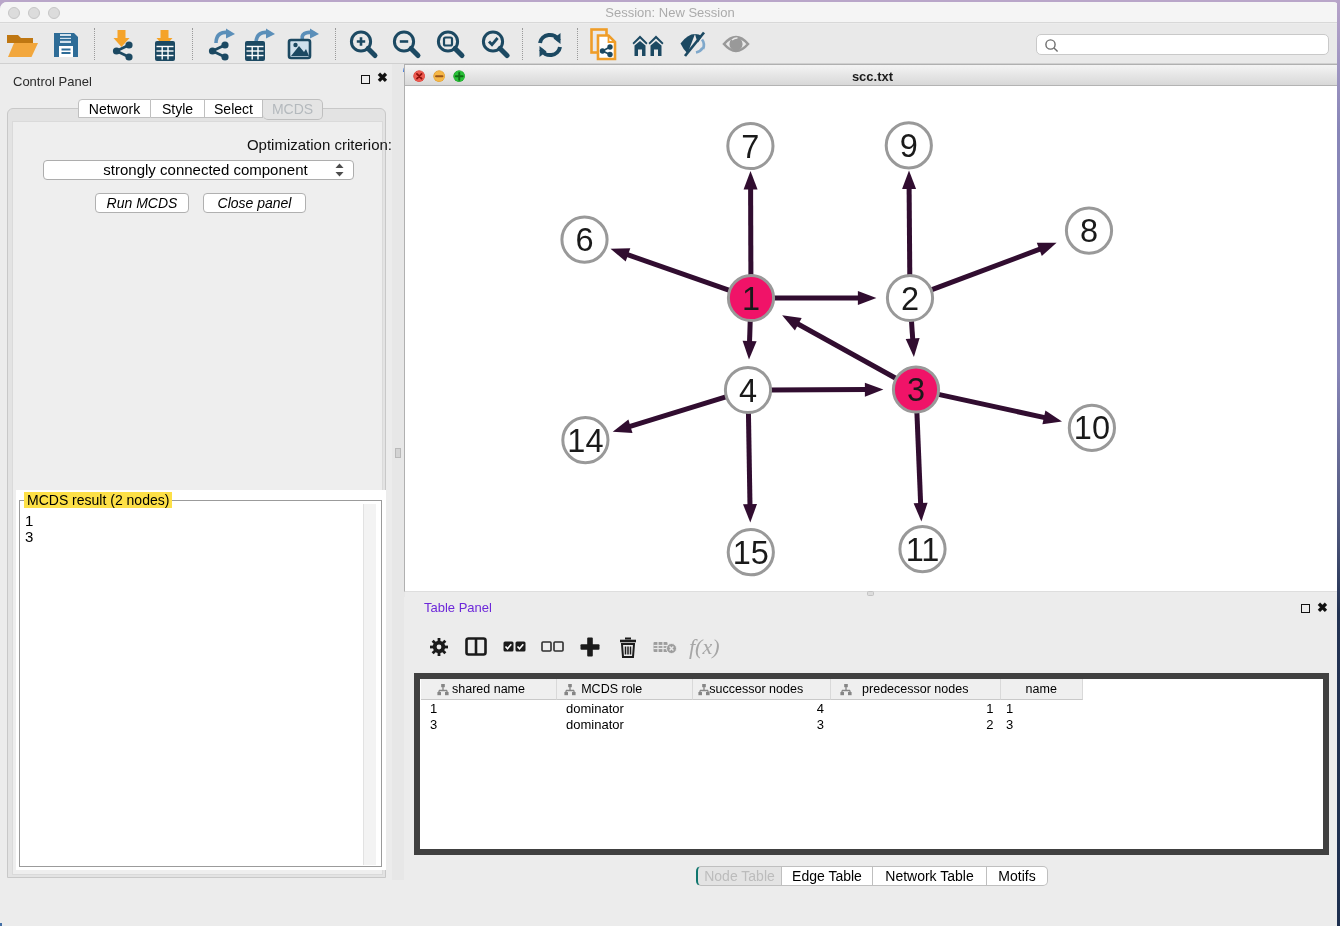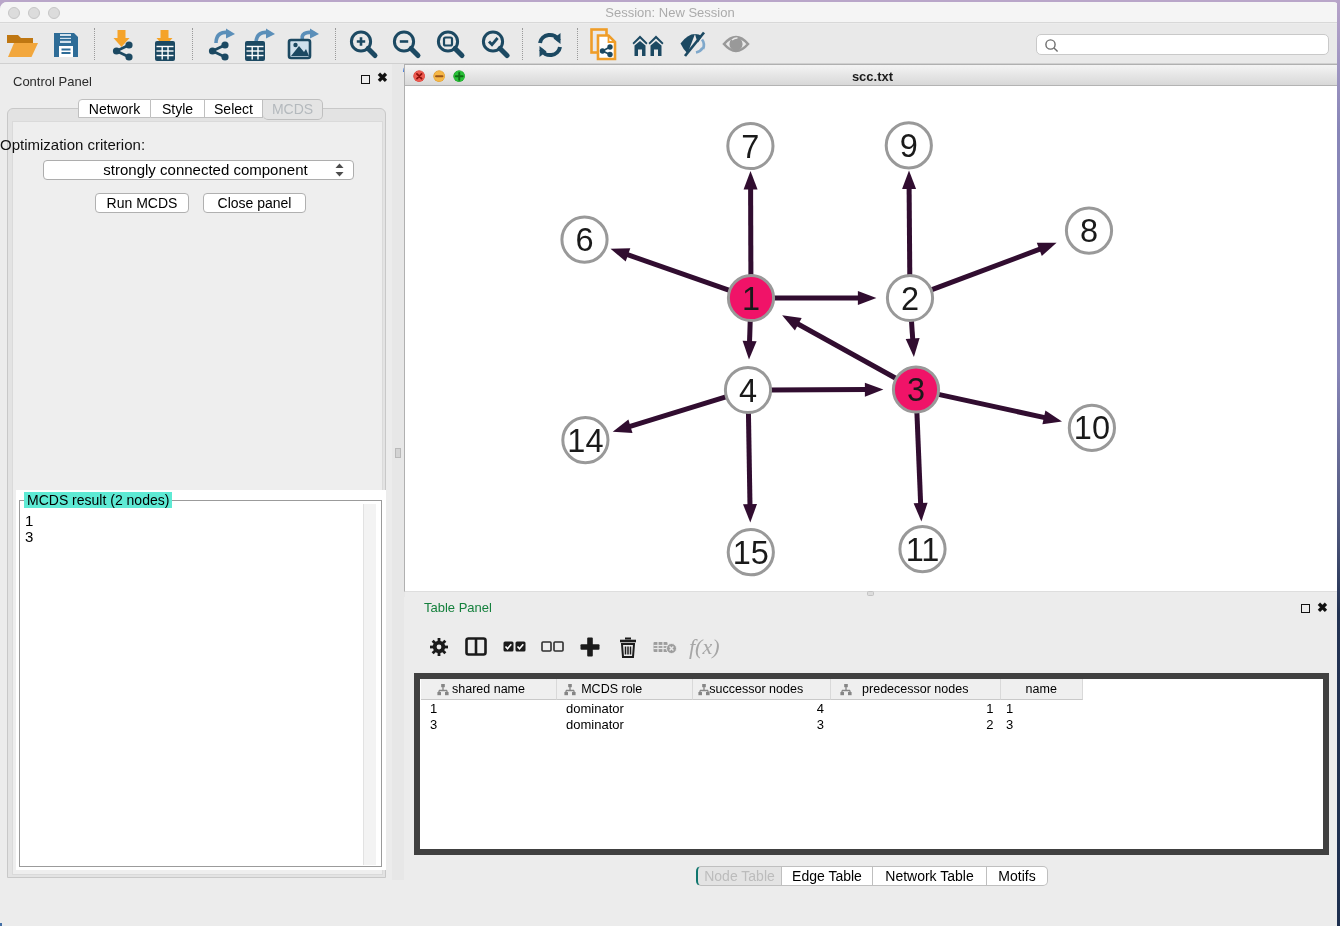--- a/index.html
+++ b/index.html
@@ -32,31 +32,31 @@
 .tabrow { position:absolute; display:flex; z-index:3; }
 .tab { font-size:14px; color:#000; background:#fff; border:1px solid #bfbfbf;
   border-left:none; text-align:center; height:19px; line-height:18px; }
 .tab.first { border-left:1px solid #bfbfbf; border-radius:4px 0 0 0; }
 .tab.last  { border-radius:0 5px 5px 5px; height:21px; }
 .tab.sel { background:#e4e4e4; color:#b4b9bd; }
 #cp-box { position:absolute; left:7px; top:44px; width:379px; height:770px;
   background:#e3e3e3; border:1px solid #c8c8c8; border-radius:6px 6px 0 0; }
 #cp-inner { position:absolute; left:4px; top:12px; width:371px; height:754px;
   background:#eeeeee; border:1px solid #dadada; }
-#opt-label { position:absolute; left:0; top:72px; width:100%; text-align:left;
+#opt-label { position:absolute; left:0; top:72px; width:100%; text-align:right;
   font-size:15px; color:#111; }
 #dropdown { position:absolute; left:43px; top:96px; width:311px; height:20px;
   background:#fff; border:1px solid #adadad; border-radius:4px; font-size:15px;
   color:#000; line-height:18px; padding-left:14px;text-align:center; }
 .btn { position:absolute; height:20px; background:#fff; border:1px solid #b0b0b0;
-  border-radius:4px; font-size:14px; color:#000; text-align:center; line-height:18px; }
+  border-radius:4px; font-size:14px; color:#000; text-align:center; line-height:18px;font-style:italic; }
 #mcds-white { position:absolute; left:16px; top:426px; width:370px; height:380px; background:#fff; }
 #mcds-field { position:absolute; left:3px; top:10px; width:363px; height:367px;
   border:1px solid #9b9b9b; }
-#mcds-legend { position:absolute; left:4px; top:-9px; background:#5eead4; font-size:14px;
+#mcds-legend { position:absolute; left:4px; top:-9px; background:#fde047; font-size:14px;
   color:#000; padding:0 3px; }
 #mcds-text { position:absolute; left:5px; top:12px; font-size:15px; color:#000; line-height:16px; }
 #mcds-sb { position:absolute; right:5px; top:3px; width:13px; height:361px;
   background:#f3f3f3; border-left:1px solid #e2e2e2; }
 
 #vsplit { position:absolute; left:392px; top:62px; width:13px; height:816px; background:#e7e7e7; }
 #vgrip { position:absolute; left:3px; top:384px; width:6px; height:10px;
   background:#d3d3d3; border:1px solid #b9b9b9; }
 
 #netwin { position:absolute; left:404px; top:62px; width:936px; height:528px;
@@ -65,21 +65,21 @@
   background:linear-gradient(#f4f4f4,#d8d8d8); border-bottom:1px solid #b3b3b3; }
 .mdot { position:absolute; top:4.5px; width:12.5px; height:12.5px; border-radius:50%; }
 #nettitletext { position:absolute; top:3.5px; left:0; width:100%; text-align:center;
   font-size:13px; font-weight:bold; color:#1c1c1c; }
 #netcanvas { position:absolute; left:0; top:22px; width:934px; height:503px; background:#fff; }
 #netgrip { width:7px; height:5px;
   background:#dcdcdc; border:1px solid #c3c3c3; border-radius:1.5px; }
 
 #tablepanel { position:absolute; left:404px; top:595px; width:936px; height:291px;
   background:#ececec; }
-#tp-title { position:absolute; left:20px; top:3px; font-size:13px; color:#15803d; }
+#tp-title { position:absolute; left:20px; top:3px; font-size:13px; color:#6d28d9; }
 #tp-toolbar { position:absolute; left:3px; top:22px; width:100%; height:54px; }
 #tbl { position:absolute; left:10px; top:76px; width:915px; height:182px;
   background:#fff; border:6px solid #404040; }
 .th { position:absolute; top:0; height:21px; background:#efefef;
   border-right:1px solid #d9d9d9; border-bottom:1px solid #c9c9c9;
   font-size:12.5px; color:#000; text-align:center; line-height:21px; }
 .td { position:absolute; font-size:13px; color:#000; height:16px; line-height:16px; }
 .tabrow2 { position:absolute; display:flex; }
 .btab { font-size:14px; color:#000; background:#fff; border:1px solid #bfbfbf;
   border-left:none; text-align:center; height:20px; line-height:18px; }

